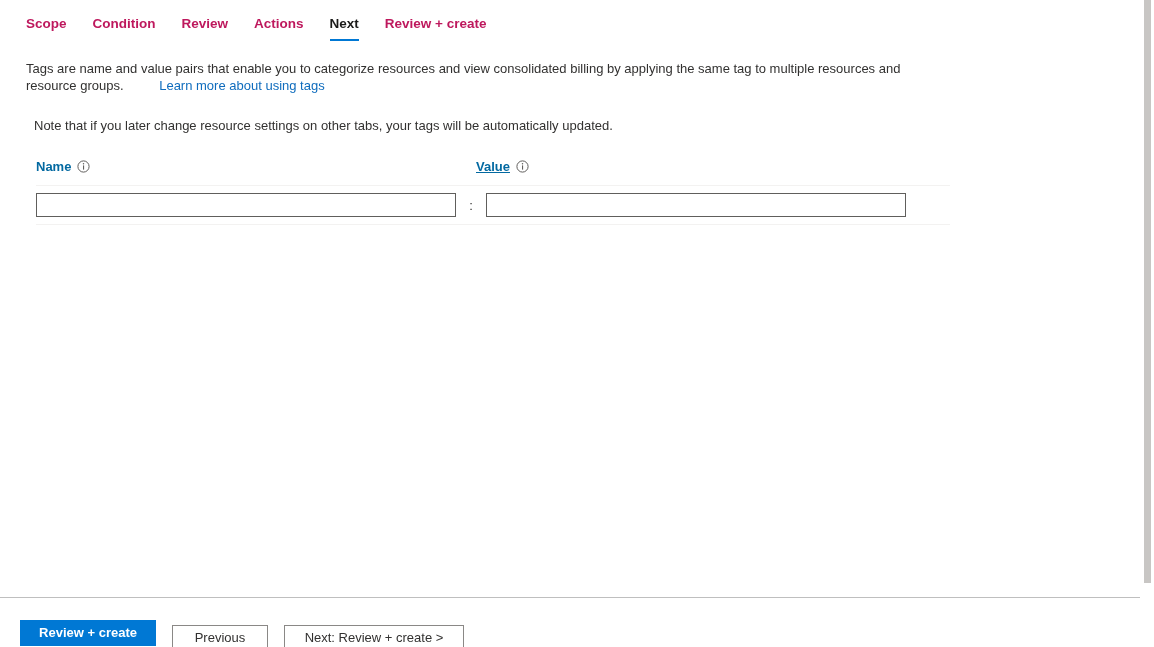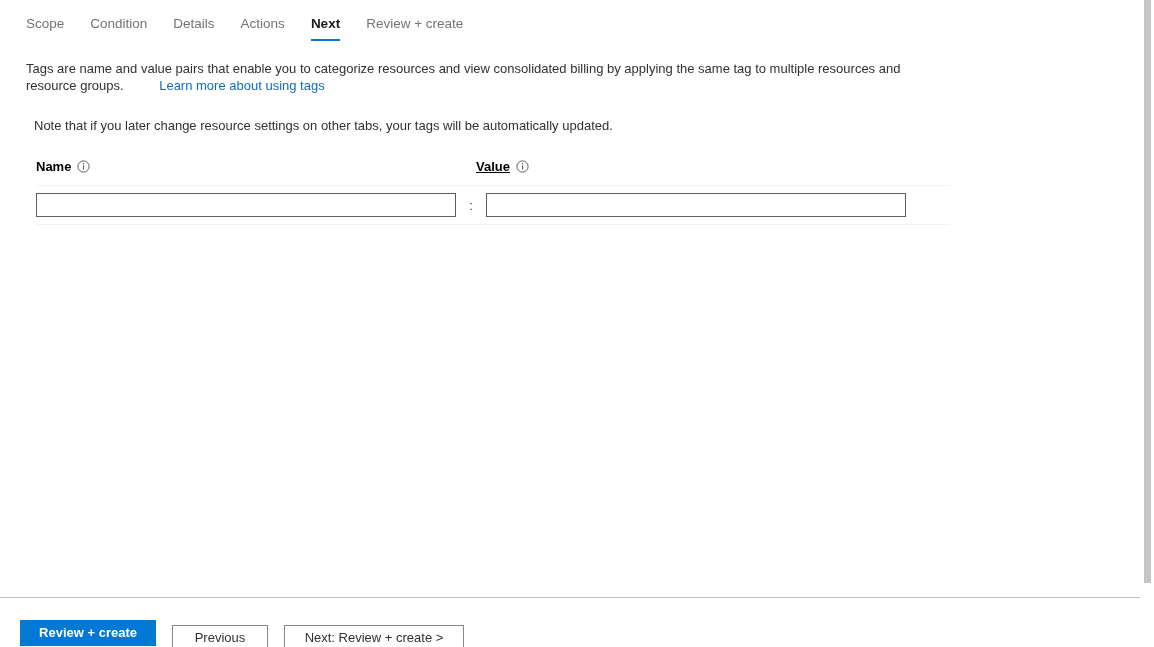--- a/index.html
+++ b/index.html
@@ -32,29 +32,30 @@
     position: absolute;
     left: 26px;
     top: 16px;
     display: flex;
     align-items: flex-start;
     height: 30px;
   }
   .tab {
     position: relative;
     font-size: 13.5px;
-    color: #737373;
+    color: #be185d;
     padding: 0 0 9px 0;
     margin-right: 26px;
     line-height: 16px;
     white-space: nowrap;
     cursor: pointer;
     background: none;
     border: none;
     font-family: "Liberation Sans", sans-serif;
+    font-weight: bold;
   }
   .tab:last-child { margin-right: 0; }
   .tab.active {
     font-weight: bold;
     color: #1b1a19;
   }
   .tab.active::after {
     content: "";
     position: absolute;
     left: 0;
@@ -104,21 +105,21 @@
   #tag-header-row {
     display: flex;
     align-items: center;
     height: 22px;
   }
   .col-head {
     display: flex;
     align-items: center;
     font-size: 13px;
     font-weight: bold;
-    color: #000000;
+    color: #0369a1;
   }
   #name-col-head { width: 440px; }
   #value-col-head { width: 440px; text-decoration: underline; }
   .info-icon {
     display: inline-flex;
     align-items: center;
     justify-content: center;
     margin-left: 6px;
     width: 13px;
     height: 13px;
@@ -225,21 +226,21 @@
   }
 </style>
 </head>
 <body>
 
 <div id="wizard-pane">
 
   <div id="tab-strip">
     <button class="tab">Scope</button>
     <button class="tab">Condition</button>
-    <button class="tab">Details</button>
+    <button class="tab">Review</button>
     <button class="tab">Actions</button>
     <button class="tab active">Next</button>
     <button class="tab">Review + create</button>
   </div>
 
   <div id="description-block">
     <p id="tags-description"><span>Tags are name and value pairs that enable you to categorize resources and view consolidated billing by applying the same tag to multiple resources and resource groups. </span><a id="learn-more-link">Learn more about using tags</a></p>
     <p id="tags-note">Note that if you later change resource settings on other tabs, your tags will be automatically updated.</p>
   </div>
 

